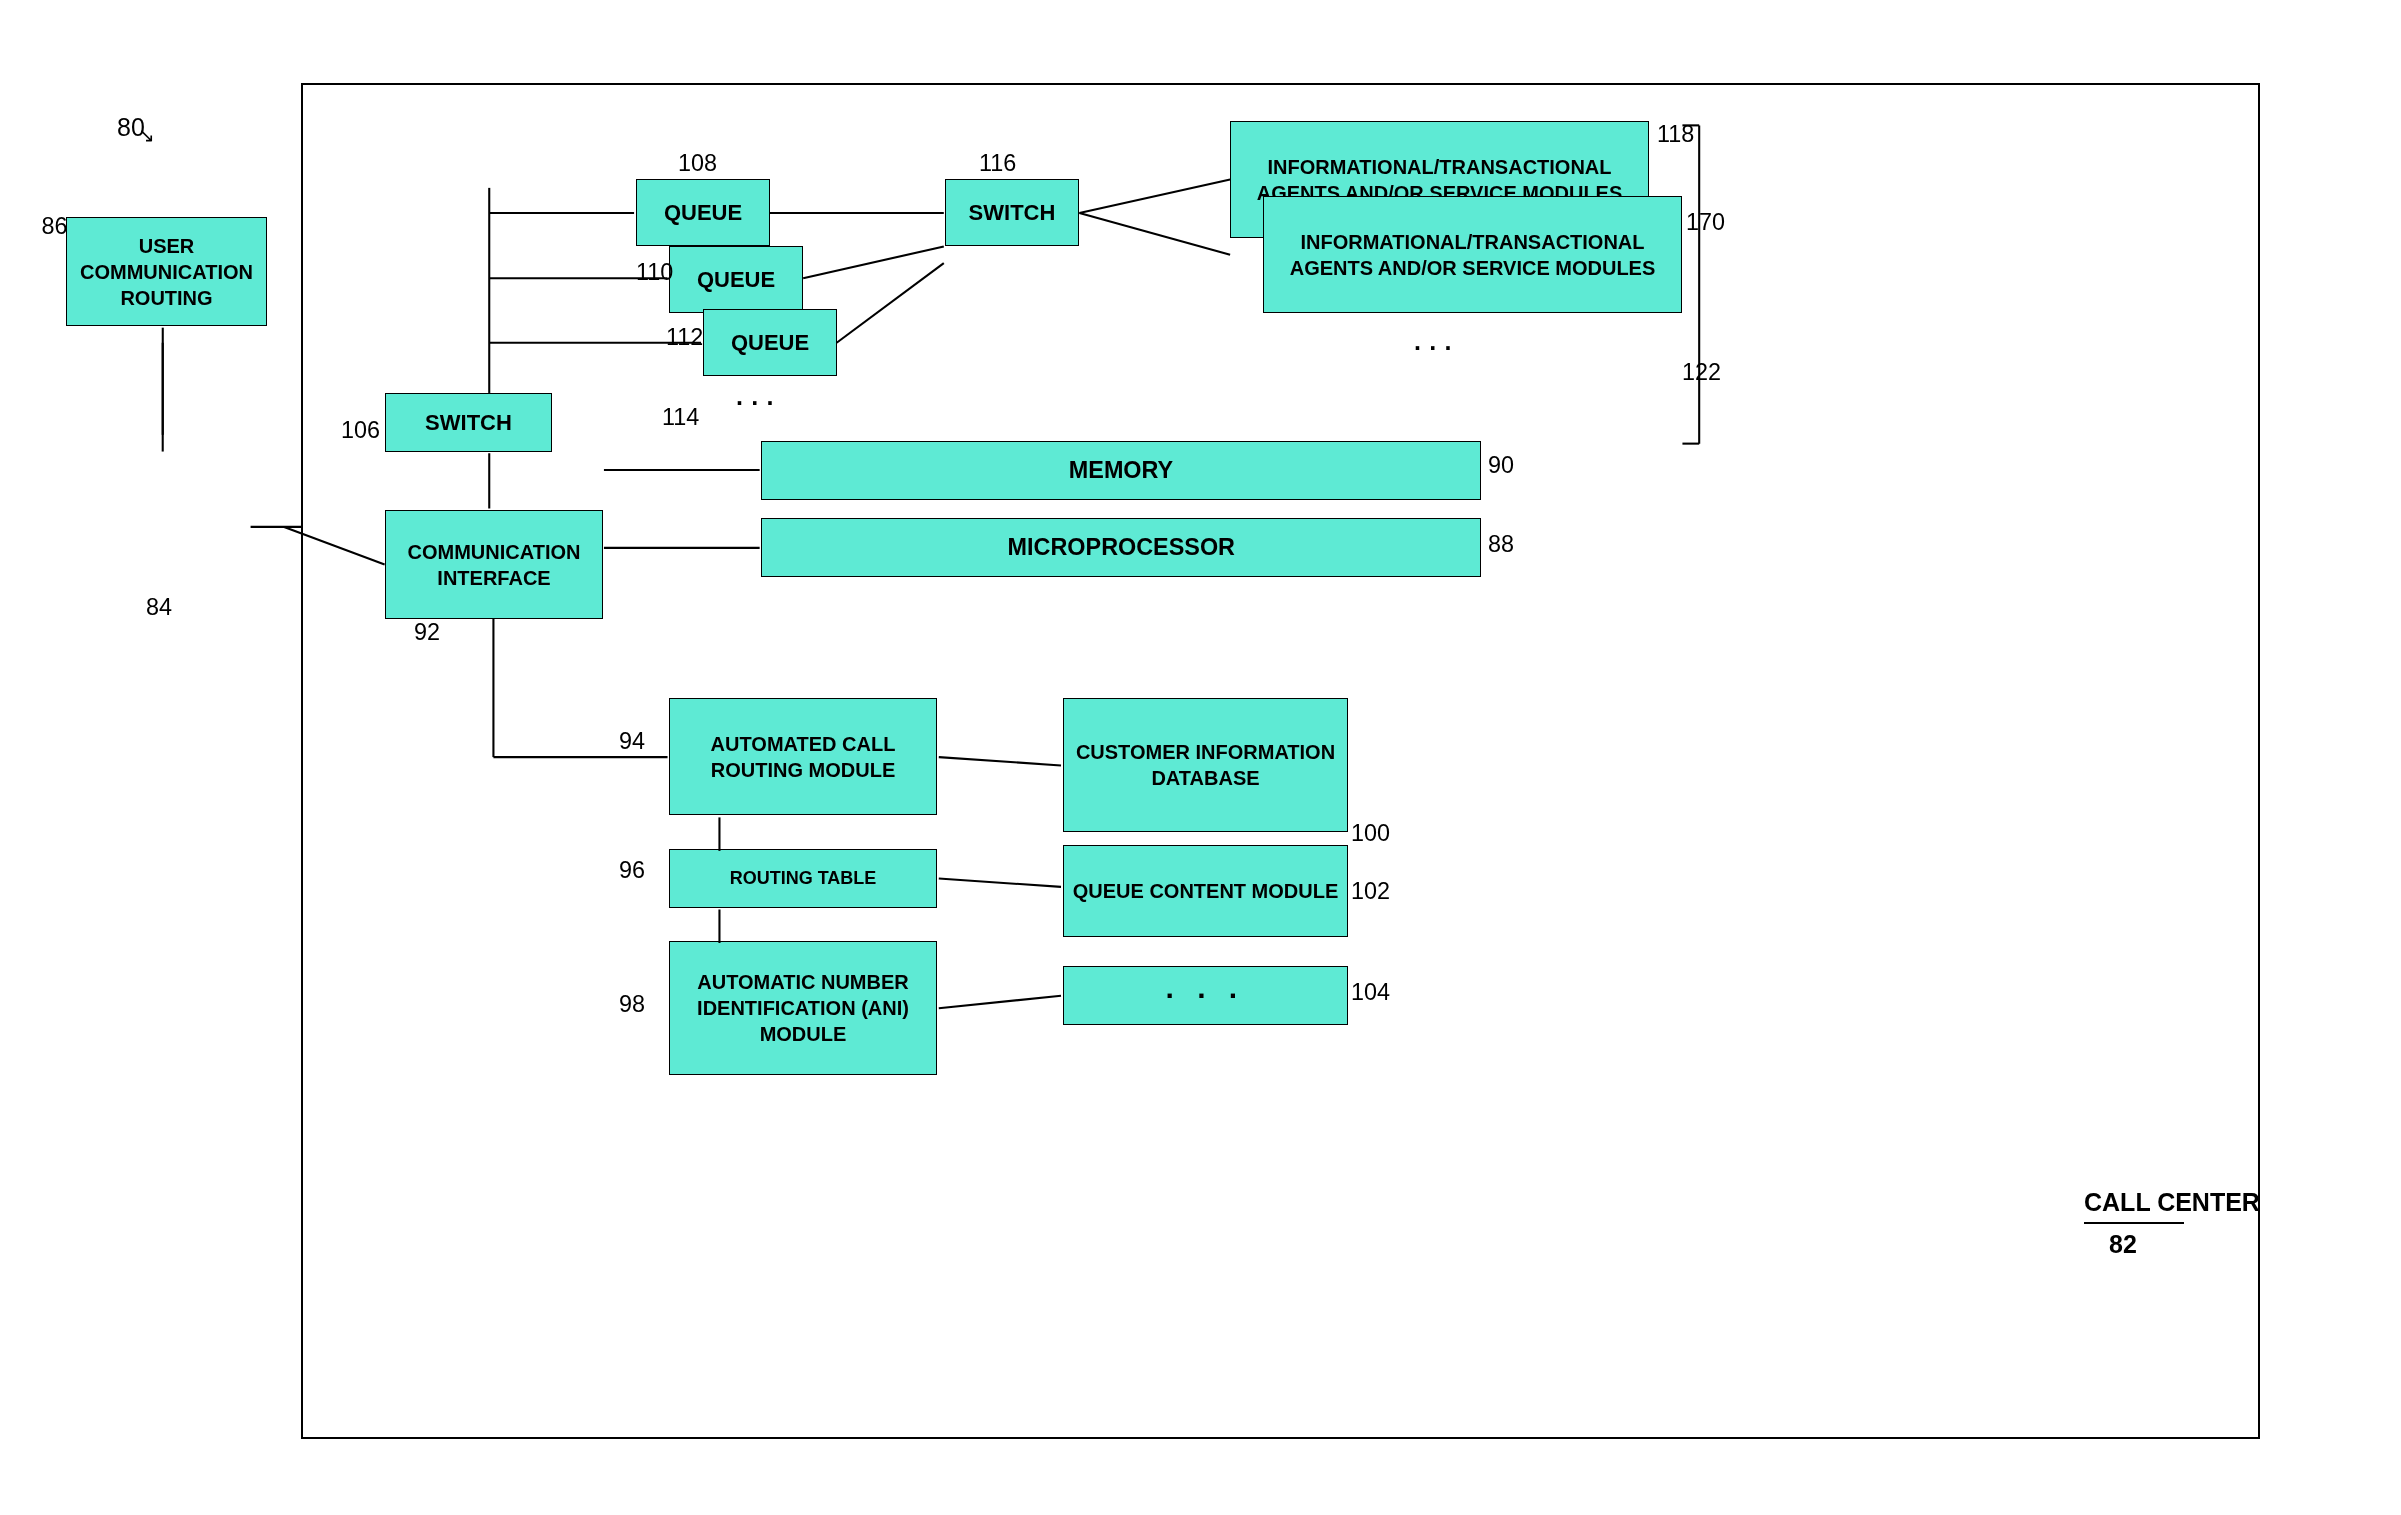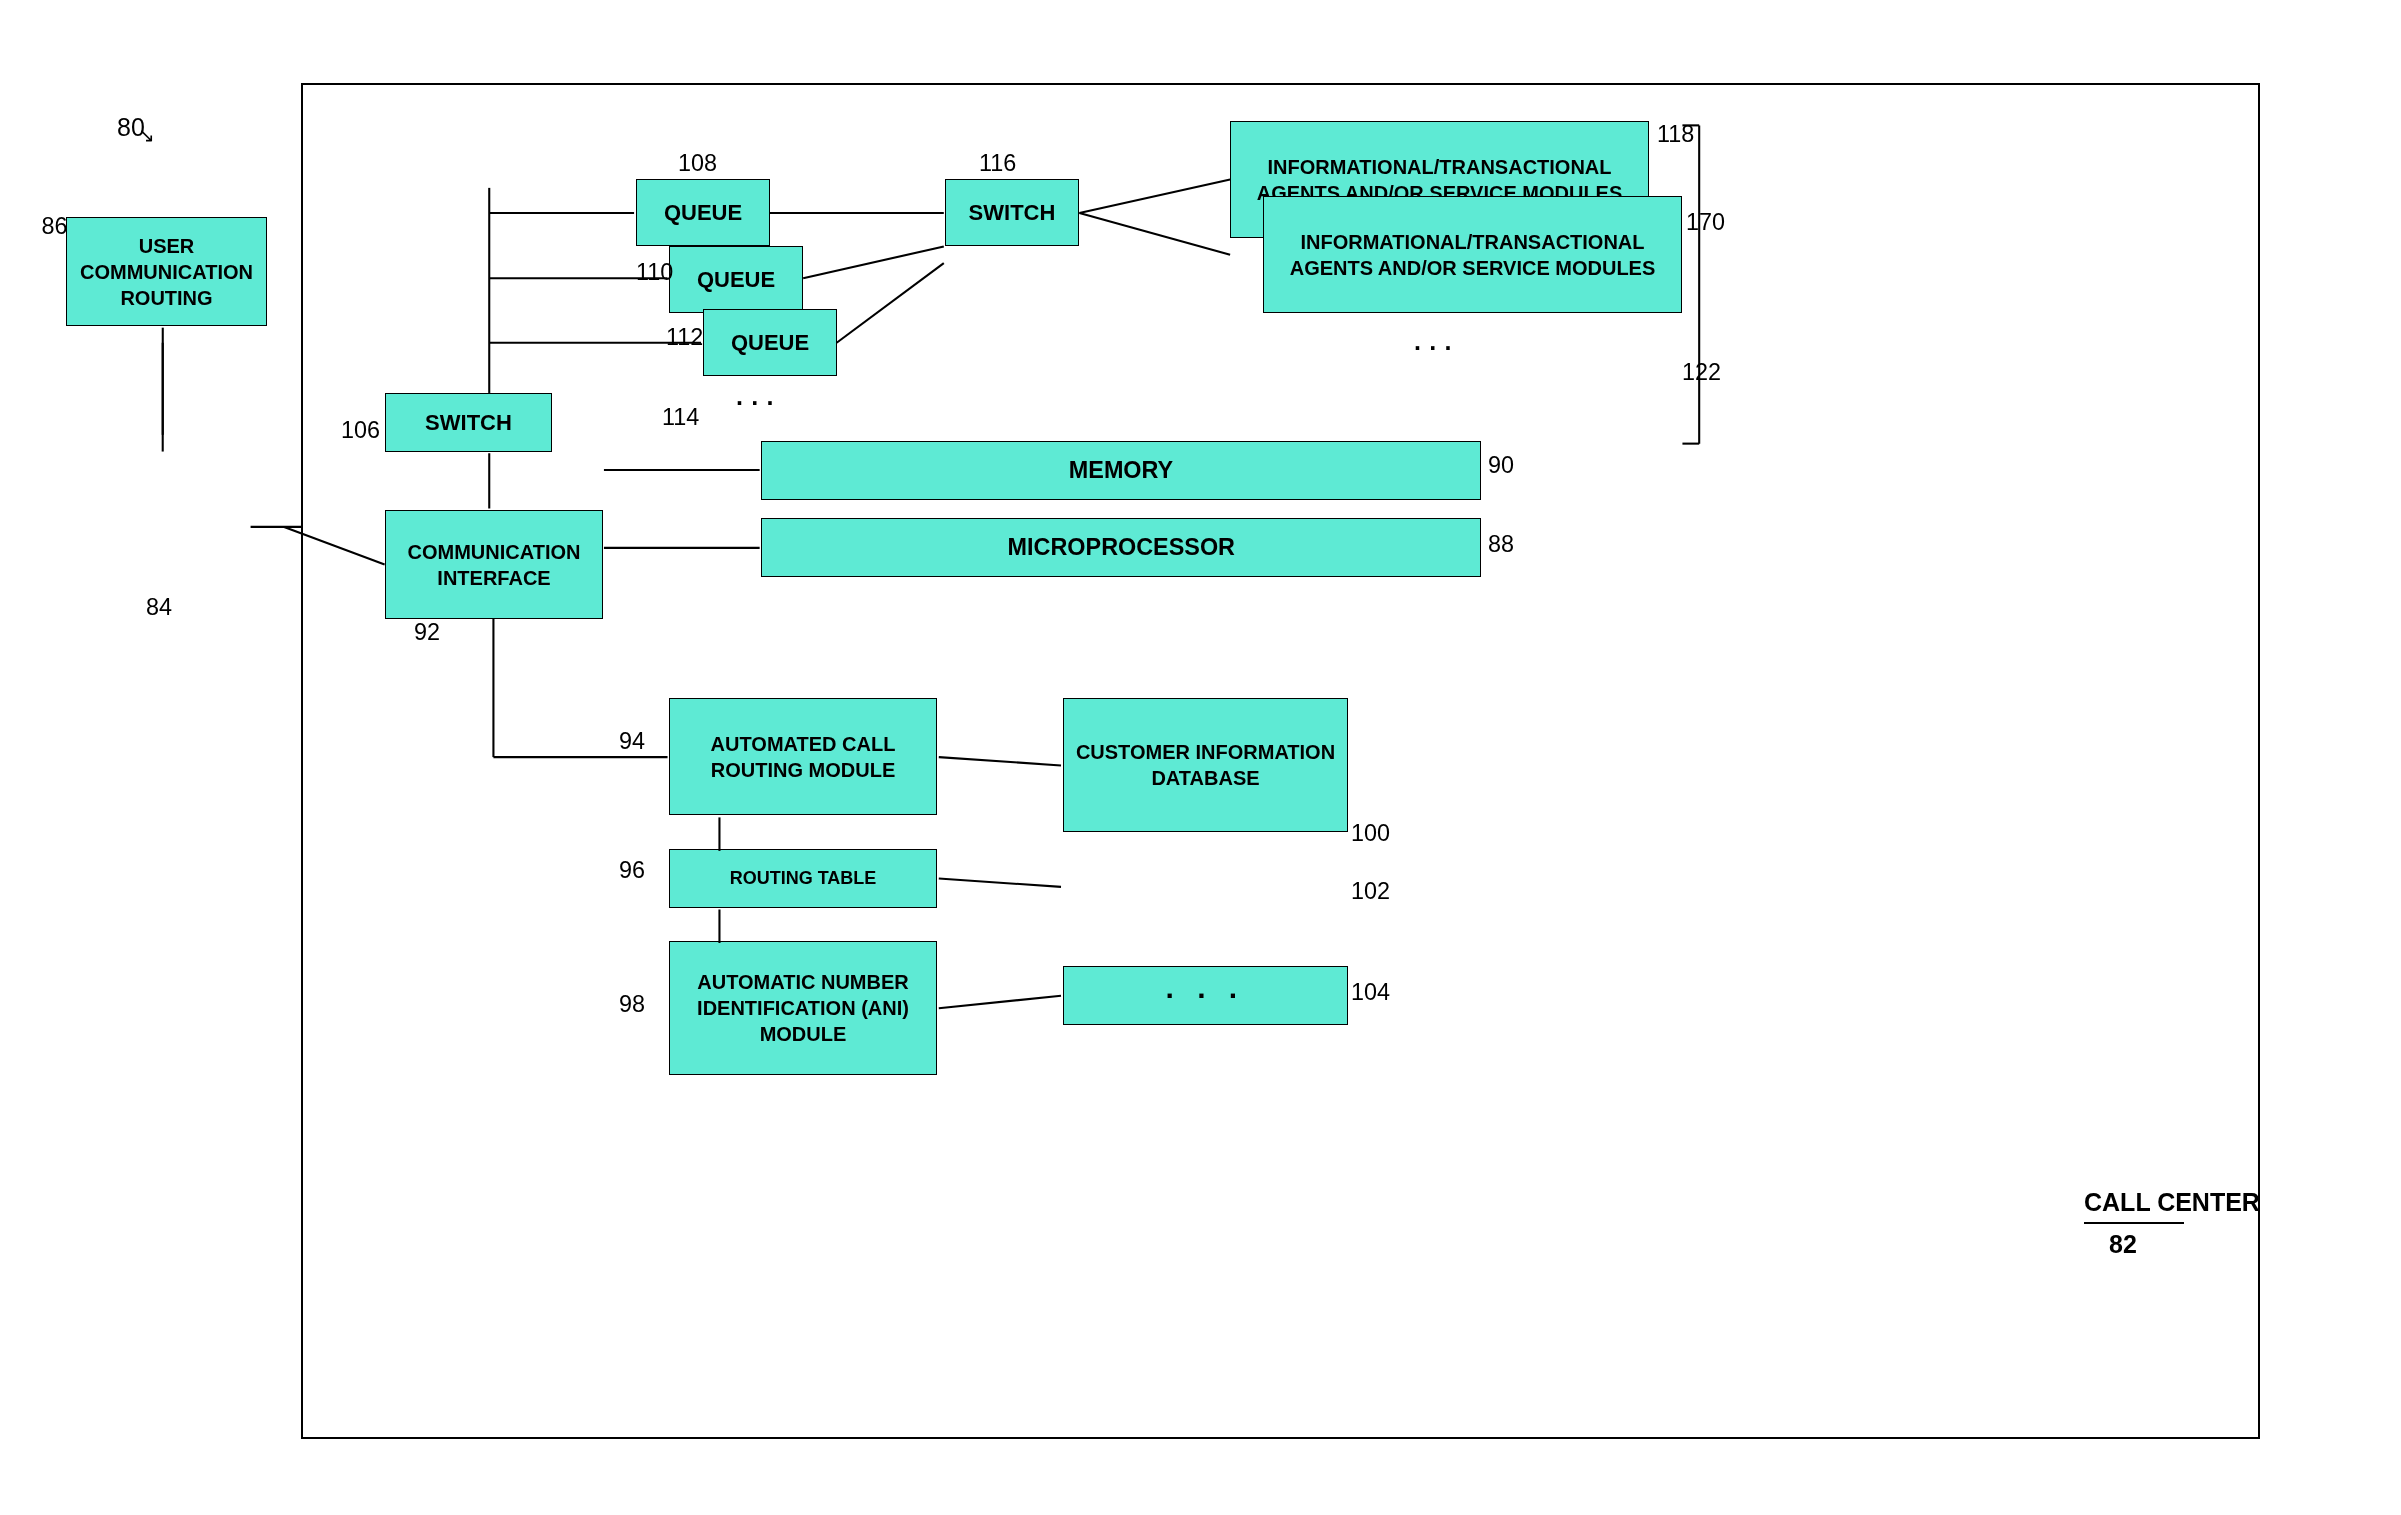--- a/index.html
+++ b/index.html
@@ -196,20 +196,23 @@
   <div class="box-label" style="top:908px; left:636px; width:268px; height:134px; font-size:20px; line-height:1.3;">
     <span>AUTOMATIC NUMBER IDENTIFICATION (ANI) MODULE</span>
   </div>
   <div class="label-ref" style="top:958px; left:586px;">98</div>
 
   <div class="box-label" style="top:665px; left:1030px; width:285px; height:134px; font-size:20px; line-height:1.3;">
     <span>CUSTOMER INFORMATION DATABASE</span>
   </div>
   <div class="label-ref" style="top:787px; left:1318px;">100</div>
 
+  <div class="box-label" style="top:812px; left:1030px; width:285px; height:92px; font-size:20px; line-height:1.3;">
+    <span>QUEUE CONTENT MODULE</span>
+  </div>
   <div class="label-ref" style="top:845px; left:1318px;">102</div>
 
   <div class="box-label" style="top:933px; left:1030px; width:285px; height:59px; font-size:30px; font-weight:bold; letter-spacing:6.7px;">
     <span>· · ·</span>
   </div>
   <div class="label-ref" style="top:946px; left:1318px;">104</div>
 
   <svg style="position:absolute; top:0; left:0; width:2344px; height:1465px; pointer-events:none;" viewBox="0 0 2800 1750" width="2344" height="1465">
 
     <line x1="155" y1="352" x2="155" y2="480" stroke="#000" stroke-width="2.5"></line>

